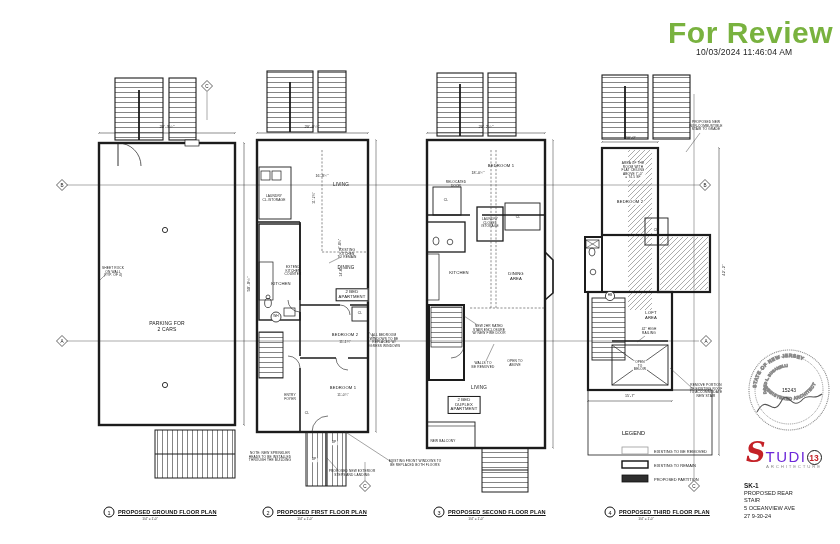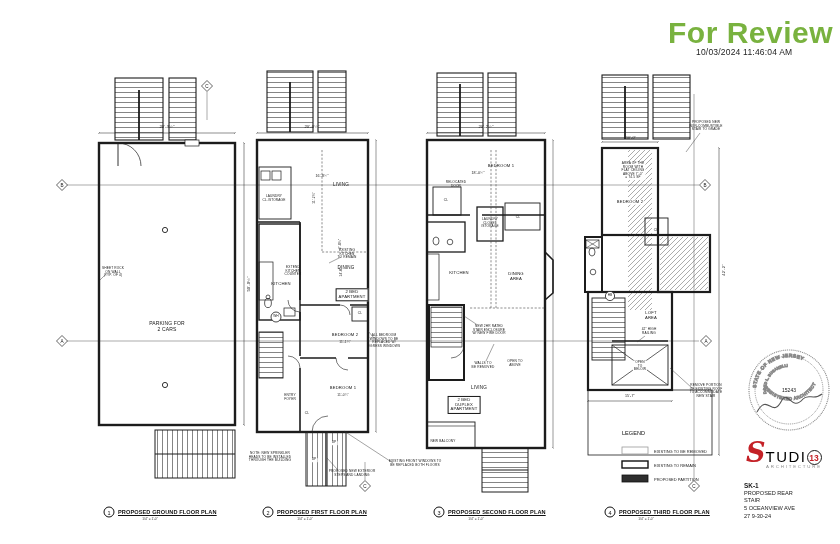--- a/index.html
+++ b/index.html
@@ -26,21 +26,21 @@
   .stamp{position:absolute;left:668px;top:16px;font-size:30px;font-weight:700;letter-spacing:.5px;}
   .stamp-time{position:absolute;left:696px;top:47px;font-size:8.5px;color:#222;letter-spacing:.2px;}
   .watermark{position:absolute;left:2px;top:498px;font-family:"DejaVu Sans",sans-serif;
              font-size:20px;color:#8e8e8e;letter-spacing:1px;opacity:.92;}
   .legend-title{position:absolute;left:622px;top:433px;transform:translateY(-50%);font-size:5.6px;color:#111;}
   .legend-label{position:absolute;left:654px;transform:translateY(-50%);font-size:4px;color:#1a1a1a;white-space:nowrap;}
   .tb{position:absolute;left:744px;transform:translateY(-50%);font-size:5.6px;color:#1b1b1b;white-space:nowrap;}
   .tb-sheet{font-size:6.4px;font-weight:700;}
   .logo-row{position:absolute;left:746px;top:436px;display:flex;align-items:flex-end;height:30px;}
   .logo-s{font-family:"DejaVu Serif",serif;font-style:italic;font-weight:700;font-size:27px;line-height:26px;}
-  .logo-rest{font-size:15px;font-weight:400;letter-spacing:1.5px;color:#000000;line-height:18px;}
+  .logo-rest{font-size:15px;font-weight:400;letter-spacing:1.5px;color:#6d28d9;line-height:18px;}
   .logo-o{width:15px;height:15px;border:1.3px solid #1c1c1c;border-radius:50%;display:flex;align-items:center;
           justify-content:center;font-size:8.5px;font-weight:700;margin-bottom:1px;box-sizing:border-box;}
   .logo-tagline{position:absolute;left:766px;top:464px;font-size:4.4px;color:#8a8a8a;letter-spacing:1.8px;}
 </style>
 </head>
 <body>
 
 <div id="sheet">
 
   <svg id="linework" width="840" height="544" viewBox="0 0 840 544">

